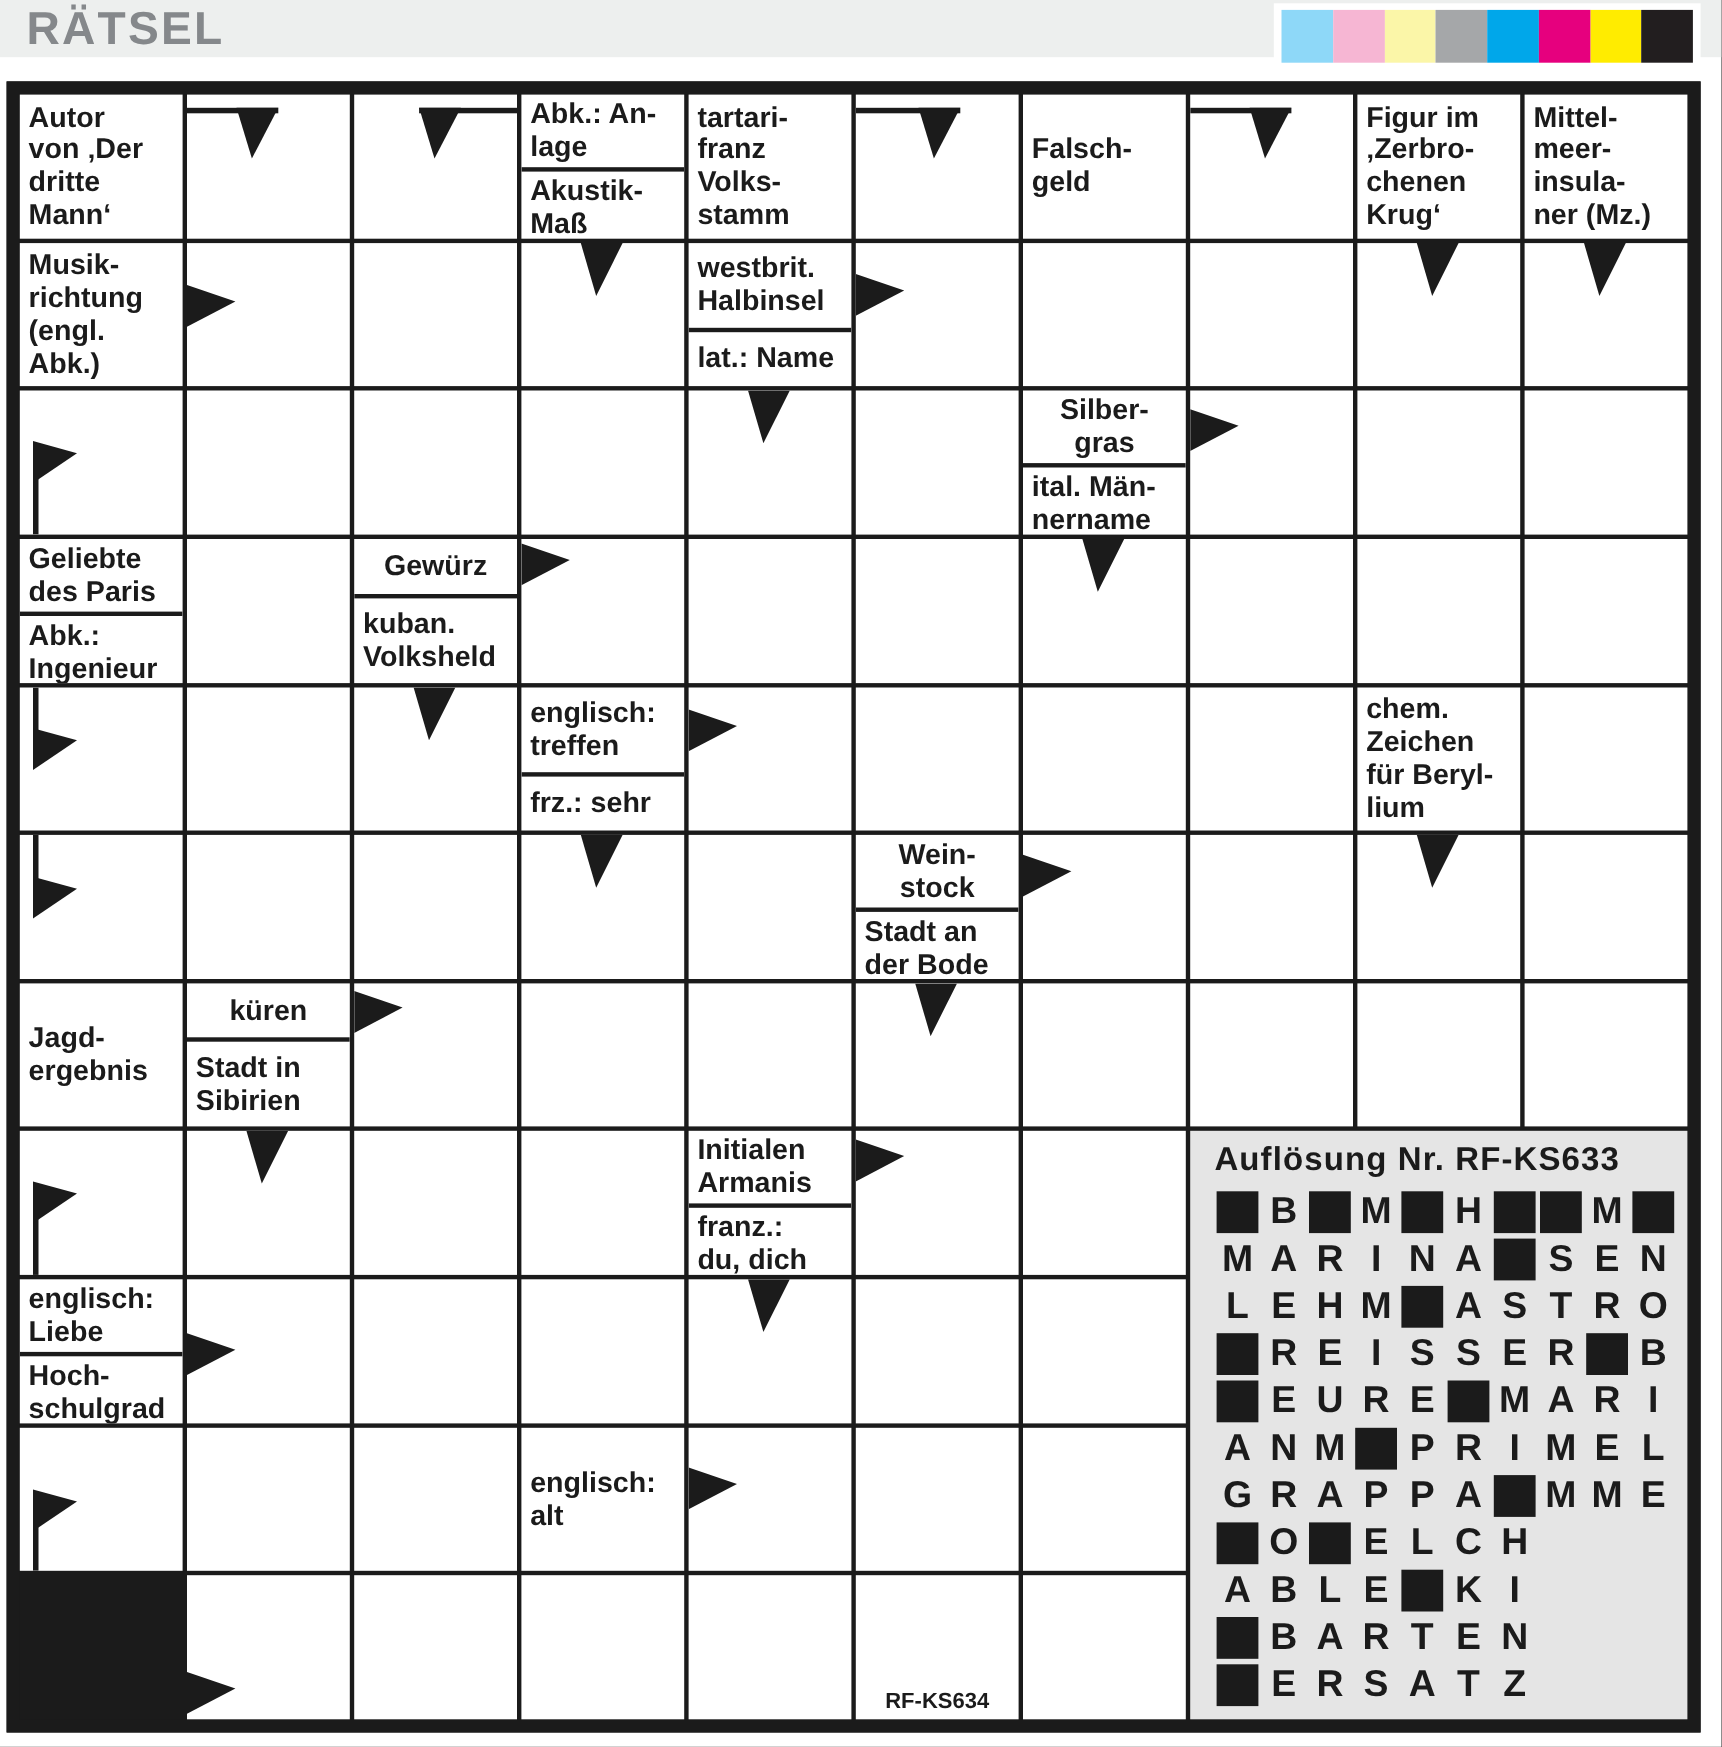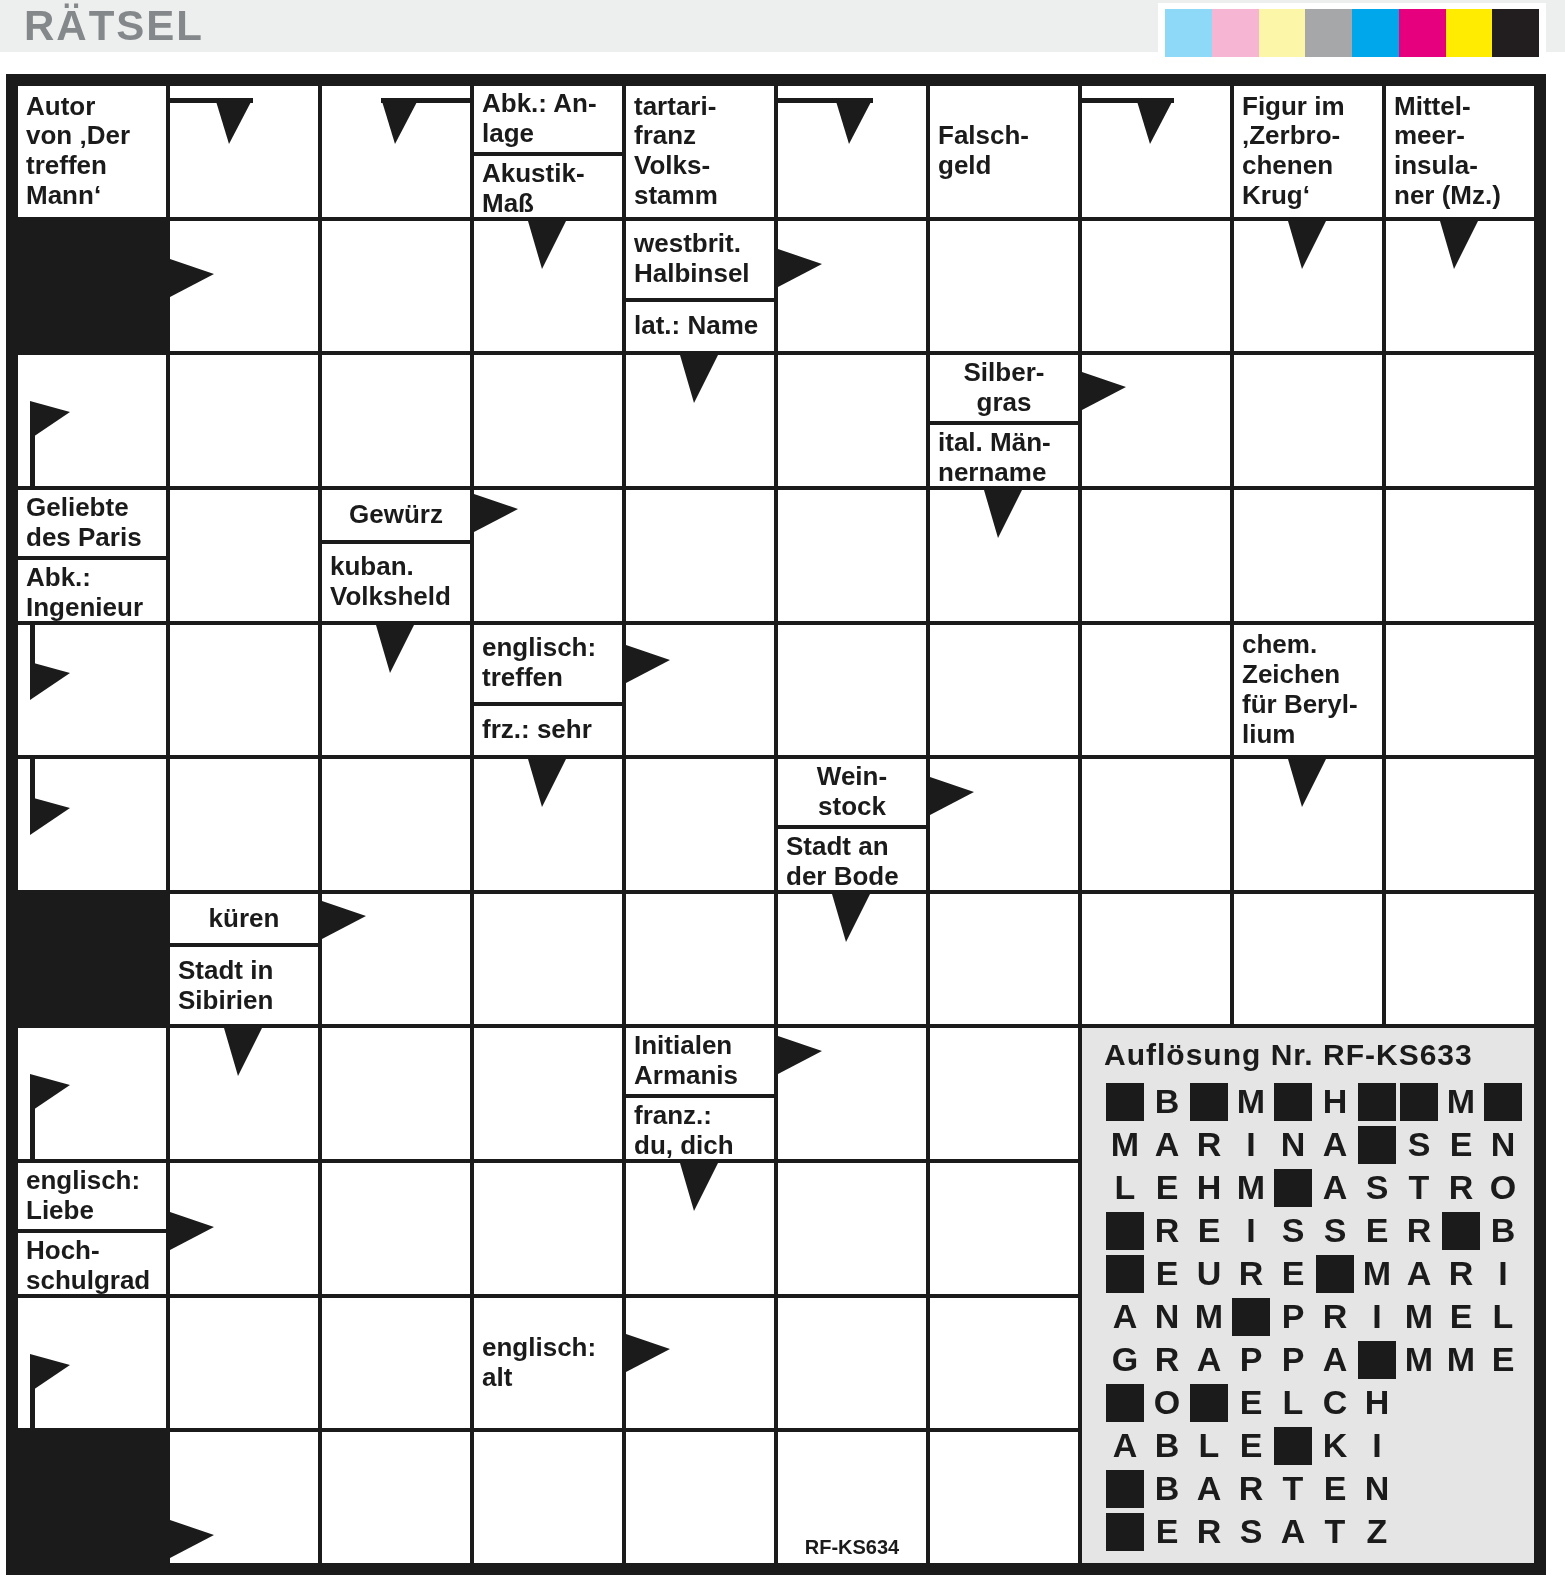--- a/index.html
+++ b/index.html
@@ -225,21 +225,21 @@
           <div class="sol-cell">S</div>
           <div class="sol-cell">A</div>
           <div class="sol-cell">T</div>
           <div class="sol-cell">Z</div>
         </div>
       </div>
   </div>
 <div class="cell clue" style="grid-area: 1 / 1;">
       <div class="part" style="flex: 4.6 1 0%;">Autor
 von ‚Der
-treffen
+dritte
 Mann‘</div>
     </div>
     <div class="cell" style="grid-area: 1 / 2;">
       <div class="bend-line" style="left: 0px; width: 56%;"></div>
       <div class="bend-tri" style="left: calc(56% - 38px);"></div>
     </div>
     <div class="cell" style="grid-area: 1 / 3;">
       <div class="bend-line" style="right: 0px; width: 60%;"></div>
       <div class="bend-tri" style="left: 40%;"></div>
     </div>
@@ -271,20 +271,26 @@
       <div class="part" style="flex: 4.6 1 0%;">Mittel-
 meer-
 insula-
 ner (Mz.)</div>
     </div>
     <div class="cell clue" style="grid-area: 1 / 9;">
       <div class="part" style="flex: 4.6 1 0%;">Figur im
 ‚Zerbro-
 chenen
 Krug‘</div>
+    </div>
+    <div class="cell clue" style="grid-area: 2 / 1;">
+      <div class="part" style="flex: 4.6 1 0%;">Musik-
+richtung
+(engl.
+Abk.)</div>
     </div>
     <div class="cell" style="grid-area: 2 / 2;">
       <div class="arrow a-right" style="top: 44%;"></div>
     </div>
     <div class="cell" style="grid-area: 2 / 3;"></div>
     <div class="cell" style="grid-area: 2 / 4;">
       <div class="arrow a-down"></div>
     </div>
     <div class="cell clue" style="grid-area: 2 / 5;">
       <div class="part" style="flex: 2.6 1 0%;">westbrit.
@@ -390,20 +396,24 @@
 der Bode</div>
     </div>
     <div class="cell" style="grid-area: 6 / 7;">
       <div class="arrow a-right" style="top: 28%;"></div>
     </div>
     <div class="cell" style="grid-area: 6 / 8;"></div>
     <div class="cell" style="grid-area: 6 / 9;">
       <div class="arrow a-down"></div>
     </div>
     <div class="cell" style="grid-area: 6 / 10;"></div>
+    <div class="cell clue" style="grid-area: 7 / 1;">
+      <div class="part" style="flex: 2.6 1 0%;">Jagd-
+ergebnis</div>
+    </div>
     <div class="cell clue" style="grid-area: 7 / 2;">
       <div class="part center" style="flex: 1.6 1 0%;">küren</div>
       <div class="part" style="flex: 2.6 1 0%;">Stadt in
 Sibirien</div>
     </div>
     <div class="cell" style="grid-area: 7 / 3;">
       <div class="arrow a-right" style="top: 20%;"></div>
     </div>
     <div class="cell" style="grid-area: 7 / 4;"></div>
     <div class="cell" style="grid-area: 7 / 5;"></div>

